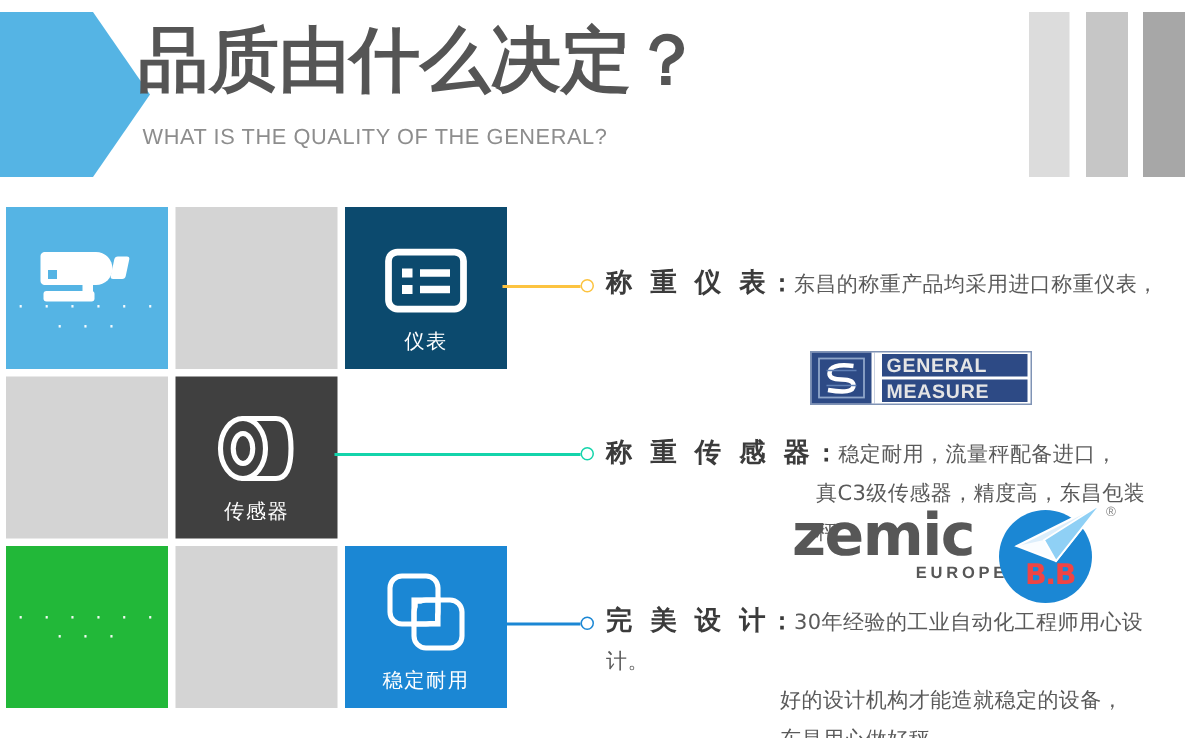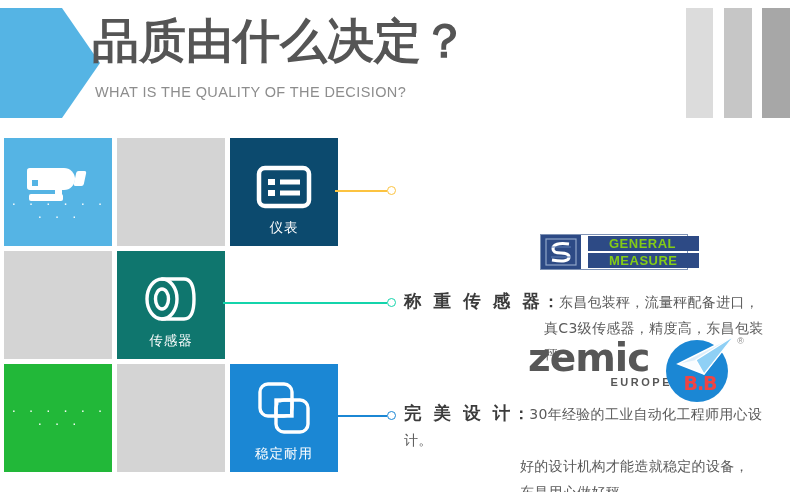--- a/index.html
+++ b/index.html
@@ -93,22 +93,22 @@
   .gm-logo{
     position:absolute;left:540px;top:234px;width:148px;height:36px;
     background:#ffffff;border:1px solid #7f93b5;box-sizing:border-box;
     display:flex;align-items:stretch;
   }
   .gm-mark{width:40px;background:#2d4a85;position:relative;flex:0 0 40px;
            border-right:2px solid #ffffff;}
   .gm-mark svg{position:absolute;left:4px;top:3px;width:32px;height:28px;}
   .gm-text{flex:1;display:flex;flex-direction:column;justify-content:center;padding-left:3px;}
   .gm-text div{
-    background:#2d4a85;color:#84cc16;font-weight:bold;font-size:13px;
-    letter-spacing:0.5px;line-height:15px;padding:0 21px;margin:1px 2px;
+    background:#2d4a85;color:#e5e5e5;font-weight:bold;font-size:13px;
+    letter-spacing:0.5px;line-height:15px;padding:0 3px;margin:1px 2px;
     font-family:"Liberation Sans",sans-serif;
   }
 
   .zemic{position:absolute;left:528px;top:338px;width:150px;height:48px;}
   .zemic-word{
     font-size:39px;font-weight:bold;color:#575757;letter-spacing:-1px;
     font-family:"DejaVu Sans","Liberation Sans",sans-serif;line-height:39px;
   }
   .zemic-sub{
     position:absolute;right:6px;top:38px;
@@ -130,21 +130,21 @@
 <body>
 
 <div id="page">
 
   <div class="header">
     <div class="hdr-arrow"></div>
     <div class="hdr-bar b1"></div>
     <div class="hdr-bar b2"></div>
     <div class="hdr-bar b3"></div>
     <div class="hdr-title">品质由什么决定？</div>
-    <div class="hdr-sub">WHAT IS THE QUALITY OF THE DECISION?</div>
+    <div class="hdr-sub">WHAT IS THE QUALITY OF THE GENERAL?</div>
   </div>
 
   <div class="grid">
 
     <div class="tile r0 c0" style="background:#55b4e4">
       <div class="cam">
         <div class="cam-body"></div>
         <div class="cam-lens"></div>
         <div class="cam-dot"></div>
         <div class="cam-arm"></div>
@@ -163,21 +163,21 @@
           <rect x="12" y="25" width="7" height="6" fill="#fff"></rect>
           <rect x="24" y="14.5" width="20" height="5" fill="#fff"></rect>
           <rect x="24" y="25.5" width="20" height="5" fill="#fff"></rect>
         </svg>
       </div>
       <div class="tile-label">仪表</div>
     </div>
 
     <div class="tile r1 c0" style="background:#d4d4d4"></div>
 
-    <div class="tile r1 c1" style="background:#0f766e">
+    <div class="tile r1 c1" style="background:#404040">
       <div class="tile-icon big">
         <svg viewBox="0 0 58 52">
           <path d="M20 6 L42 6 Q52 6 52 26 Q52 46 42 46 L20 46" fill="none" stroke="#fff" stroke-width="3.4" stroke-linecap="round"></path>
           <ellipse cx="20" cy="26" rx="15" ry="20" fill="none" stroke="#fff" stroke-width="3.4"></ellipse>
           <ellipse cx="20" cy="26" rx="6.5" ry="10" fill="none" stroke="#fff" stroke-width="3.4"></ellipse>
         </svg>
       </div>
       <div class="tile-label">传感器</div>
     </div>
 
@@ -205,25 +205,28 @@
   <div class="conn" style="left:335px;top:190px;width:52px;background:#fcc340"></div>
   <div class="conn-dot" style="left:387px;top:186px;border:1.8px solid #fcc340"></div>
 
   <div class="conn" style="left:223px;top:302px;width:164px;background:#14d4ab"></div>
   <div class="conn-dot" style="left:387px;top:298px;border:1.8px solid #14d4ab"></div>
 
   <div class="conn" style="left:335px;top:415px;width:52px;background:#1b87d4"></div>
   <div class="conn-dot" style="left:387px;top:411px;border:1.8px solid #1b87d4"></div>
 
   <div class="block" style="top:176px;">
+    <div>
+      <span class="blk-head">称 重 仪 表</span><span class="blk-colon">：</span><span class="blk-text">东昌的称重产品均采用进口称重仪表，</span>
+    </div>
   </div>
 
   <div class="block" style="top:289px;">
     <div>
-      <span class="blk-head">称 重 传 感 器</span><span class="blk-colon">：</span><span class="blk-text">东昌包装秤，流量秤配备进口，</span>
+      <span class="blk-head">称 重 传 感 器</span><span class="blk-colon">：</span><span class="blk-text">稳定耐用，流量秤配备进口，</span>
     </div>
     <div class="blk-line2" style="padding-left:140px">真C3级传感器，精度高，东昌包装秤。</div>
   </div>
 
   <div class="block" style="top:401px;">
     <div>
       <span class="blk-head">完 美 设 计</span><span class="blk-colon">：</span><span class="blk-text">30年经验的工业自动化工程师用心设计。</span>
     </div>
     <div class="blk-line2" style="padding-left:116px">好的设计机构才能造就稳定的设备，</div>
     <div class="blk-line2" style="padding-left:116px">东昌用心做好秤。</div>

